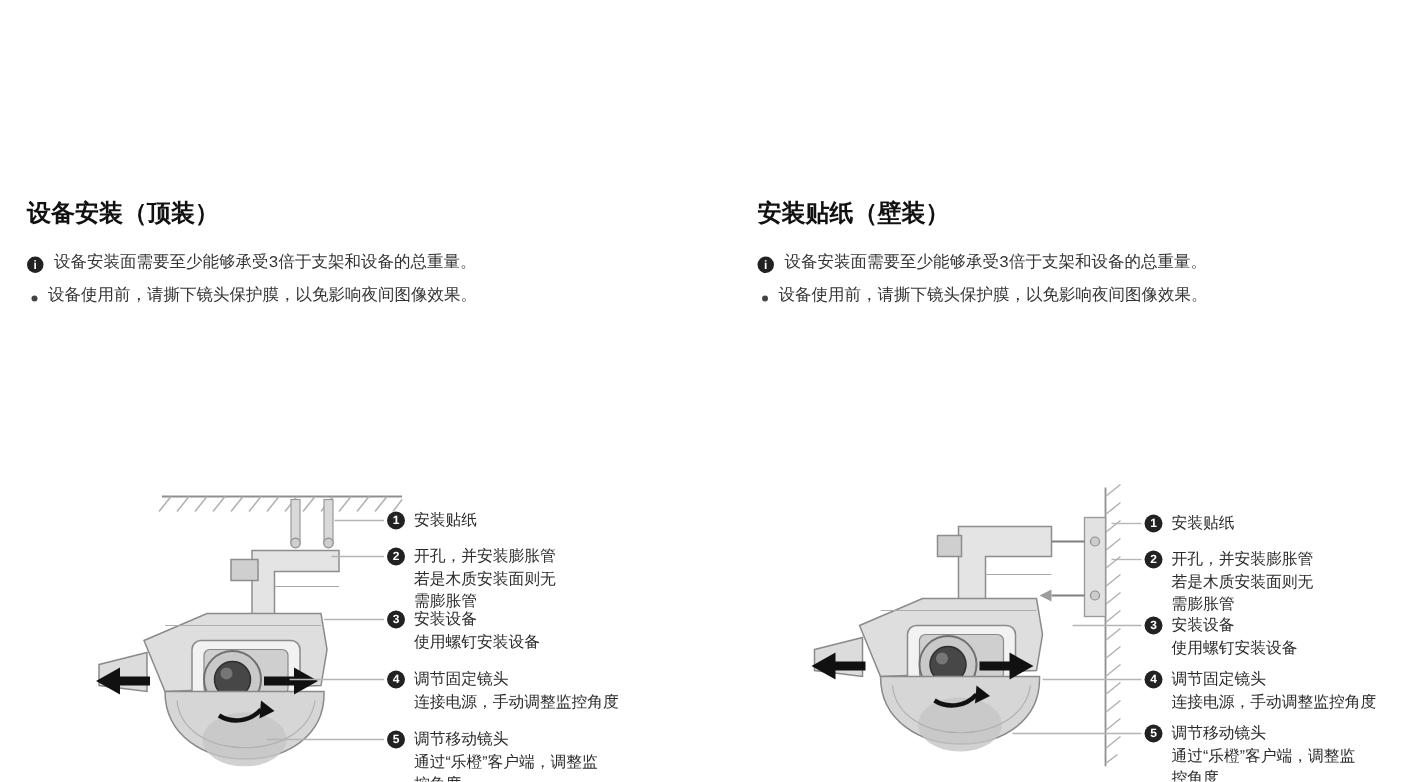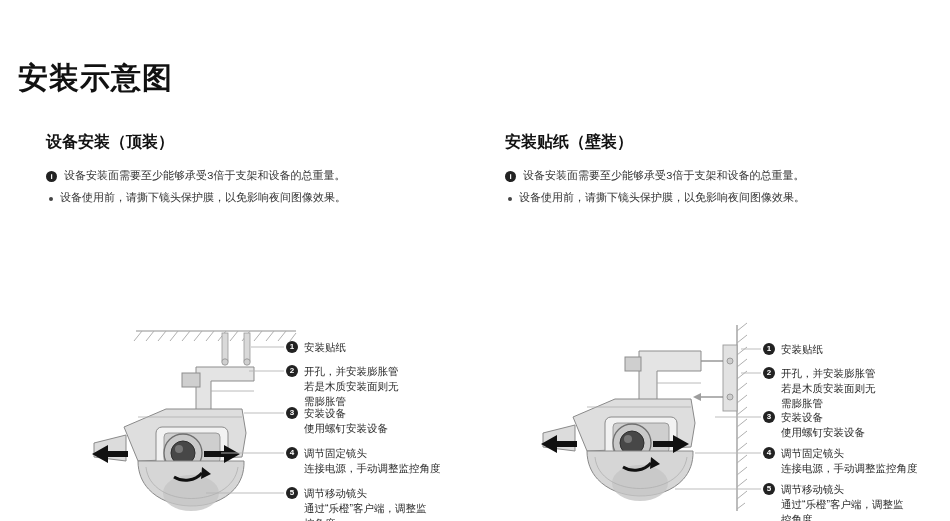--- a/index.html
+++ b/index.html
@@ -16,21 +16,21 @@
   .main-title{
     position:absolute;
     left:18px;top:58px;
     font-size:30px;
     font-weight:bold;
     letter-spacing:1px;
     color:#111;
   }
 
   .col{position:absolute;top:132px;width:440px;}
-  .col-left{left:18px;margin-left:28px;}
+  .col-left{left:18px;}
   .col-right{left:505px;}
 
   .sec-title{
     font-size:16px;
     font-weight:bold;
     color:#111;
     margin:0 0 16px 0;
   }
 
   .note{
@@ -99,21 +99,20 @@
     flex:0 0 auto;
     font-weight:bold;
   }
   .callout .ctext{flex:1 1 auto;}
 </style>
 </head>
 <body>
 
 <div class="page">
 
-  <div class="main-title">安装示意图</div>
 
   <div class="col col-left">
     <div class="sec-title">设备安装（顶装）</div>
 
     <div class="note">
       <span class="bullet-i">i</span>
       <span class="note-text">设备安装面需要至少能够承受3倍于支架和设备的总重量。</span>
     </div>
     <div class="note">
       <span class="dot"></span>

